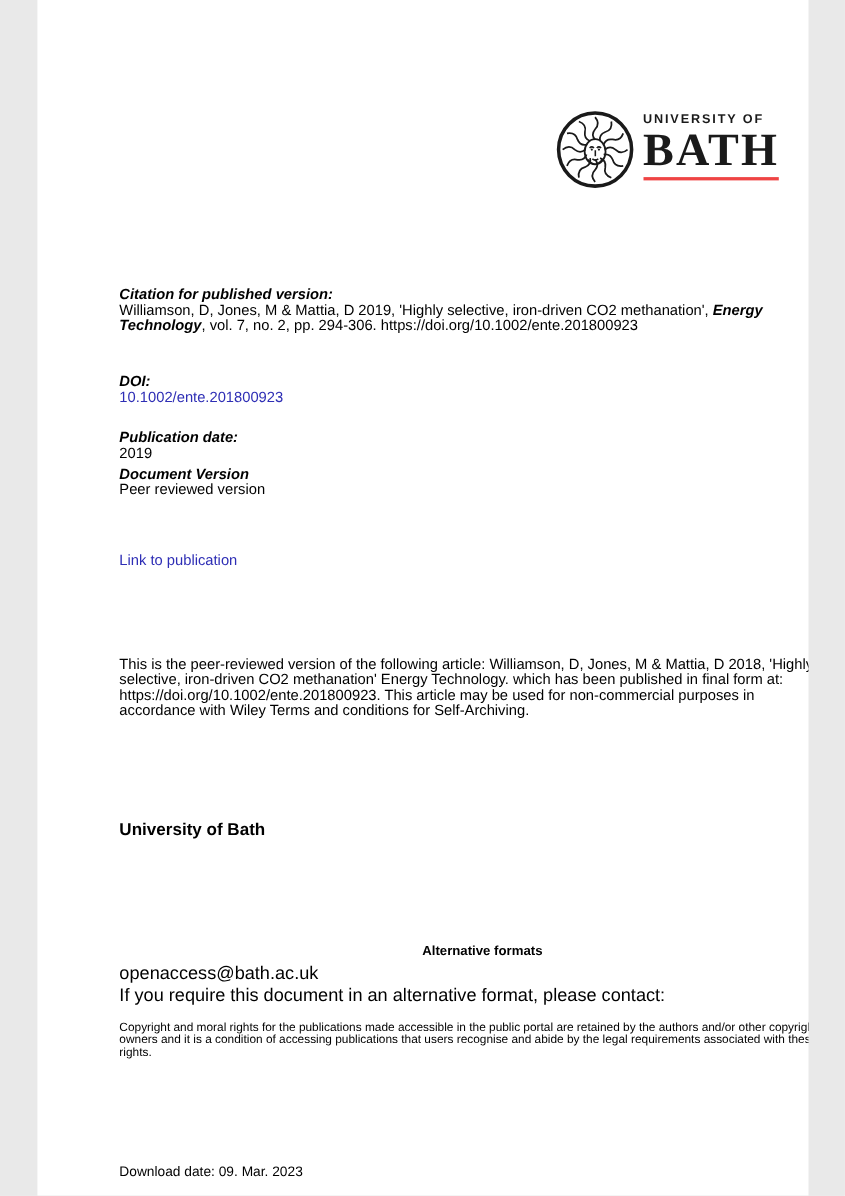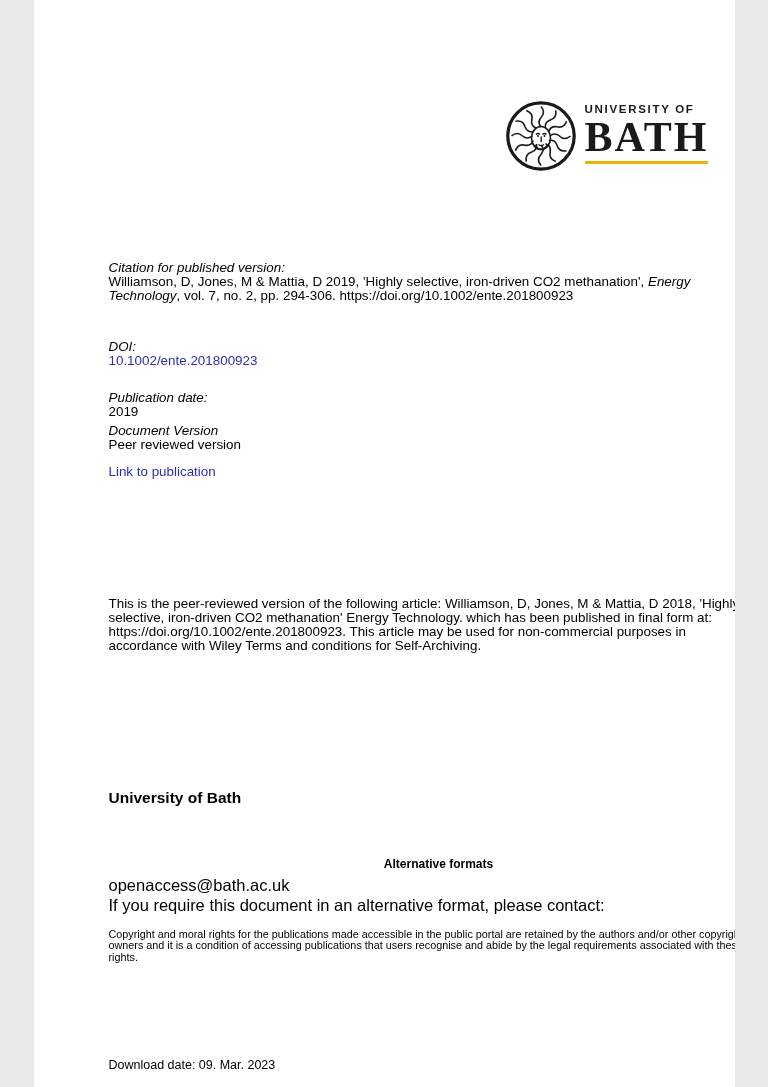--- a/index.html
+++ b/index.html
@@ -7,46 +7,46 @@
     position: relative;
     width: 701px;
     height: 1087px;
     margin: 0 auto;
     background: #ffffff;
     font-family: "Liberation Sans", sans-serif;
     color: #000000;
     overflow: hidden;
   }
   .block { position: absolute; left: 75px; font-size: 13.4px; line-height: 14px; }
-  .italic { font-style: italic; }
+  .italic { font-style: italic; font-weight: bold; }
   .blue { color: #2e2eb5; text-decoration: none; }
 
   
   .logo { position: absolute; left: 471px; top: 100px; display: flex; gap: 8px; align-items: flex-start; }
   .crest { width: 72px; height: 72px; display: block; }
   .logo-text { display: flex; flex-direction: column; }
   .logo-top {
     font-size: 11.5px; font-weight: bold; letter-spacing: 1.7px;
     color: #1a1a1a; margin-top: 3px; white-space: nowrap;
   }
   .logo-bath {
     font-family: "Liberation Serif", serif;
     font-size: 42px; font-weight: 600; letter-spacing: 2px; line-height: 1;
     color: #1a1a1a; margin-top: 1px; display: inline-block;
-    border-bottom: 3px solid #eab308; padding-bottom: 3px; white-space: nowrap;
+    border-bottom: 3px solid #ef4444; padding-bottom: 3px; white-space: nowrap;
   }
 
   
   .citation   { top: 261px; width: 655px; }
   .doi        { top: 340px; }
   .pubdate    { top: 391px; }
   .docver     { top: 424px; }
-  .linkpub    { top: 465px; }
+  .linkpub    { top: 503px; }
   .statement  { top: 597px; width: 648px; }
-  .institution{ top: 791px; font-size: 15.5px; font-weight: bold; }
+  .institution{ top: 748px; font-size: 15.5px; font-weight: bold; }
   .altformats { top: 854px; width: 660px; }
   .altformats .af-heading { font-size: 12px; font-weight: bold; line-height: 21px; text-align: center; }
   .altformats .af-line    { font-size: 16.5px; line-height: 20px; }
   .smallblock { width: 650px; font-size: 10.8px; line-height: 11.4px; }
   .smallblock .sm-heading { font-weight: bold; }
   .generalrights { top: 929px; }
   .takedown      { top: 986px; }
   .downloaddate  { top: 1058px; font-size: 12.5px; }
 </style>
 </head>

